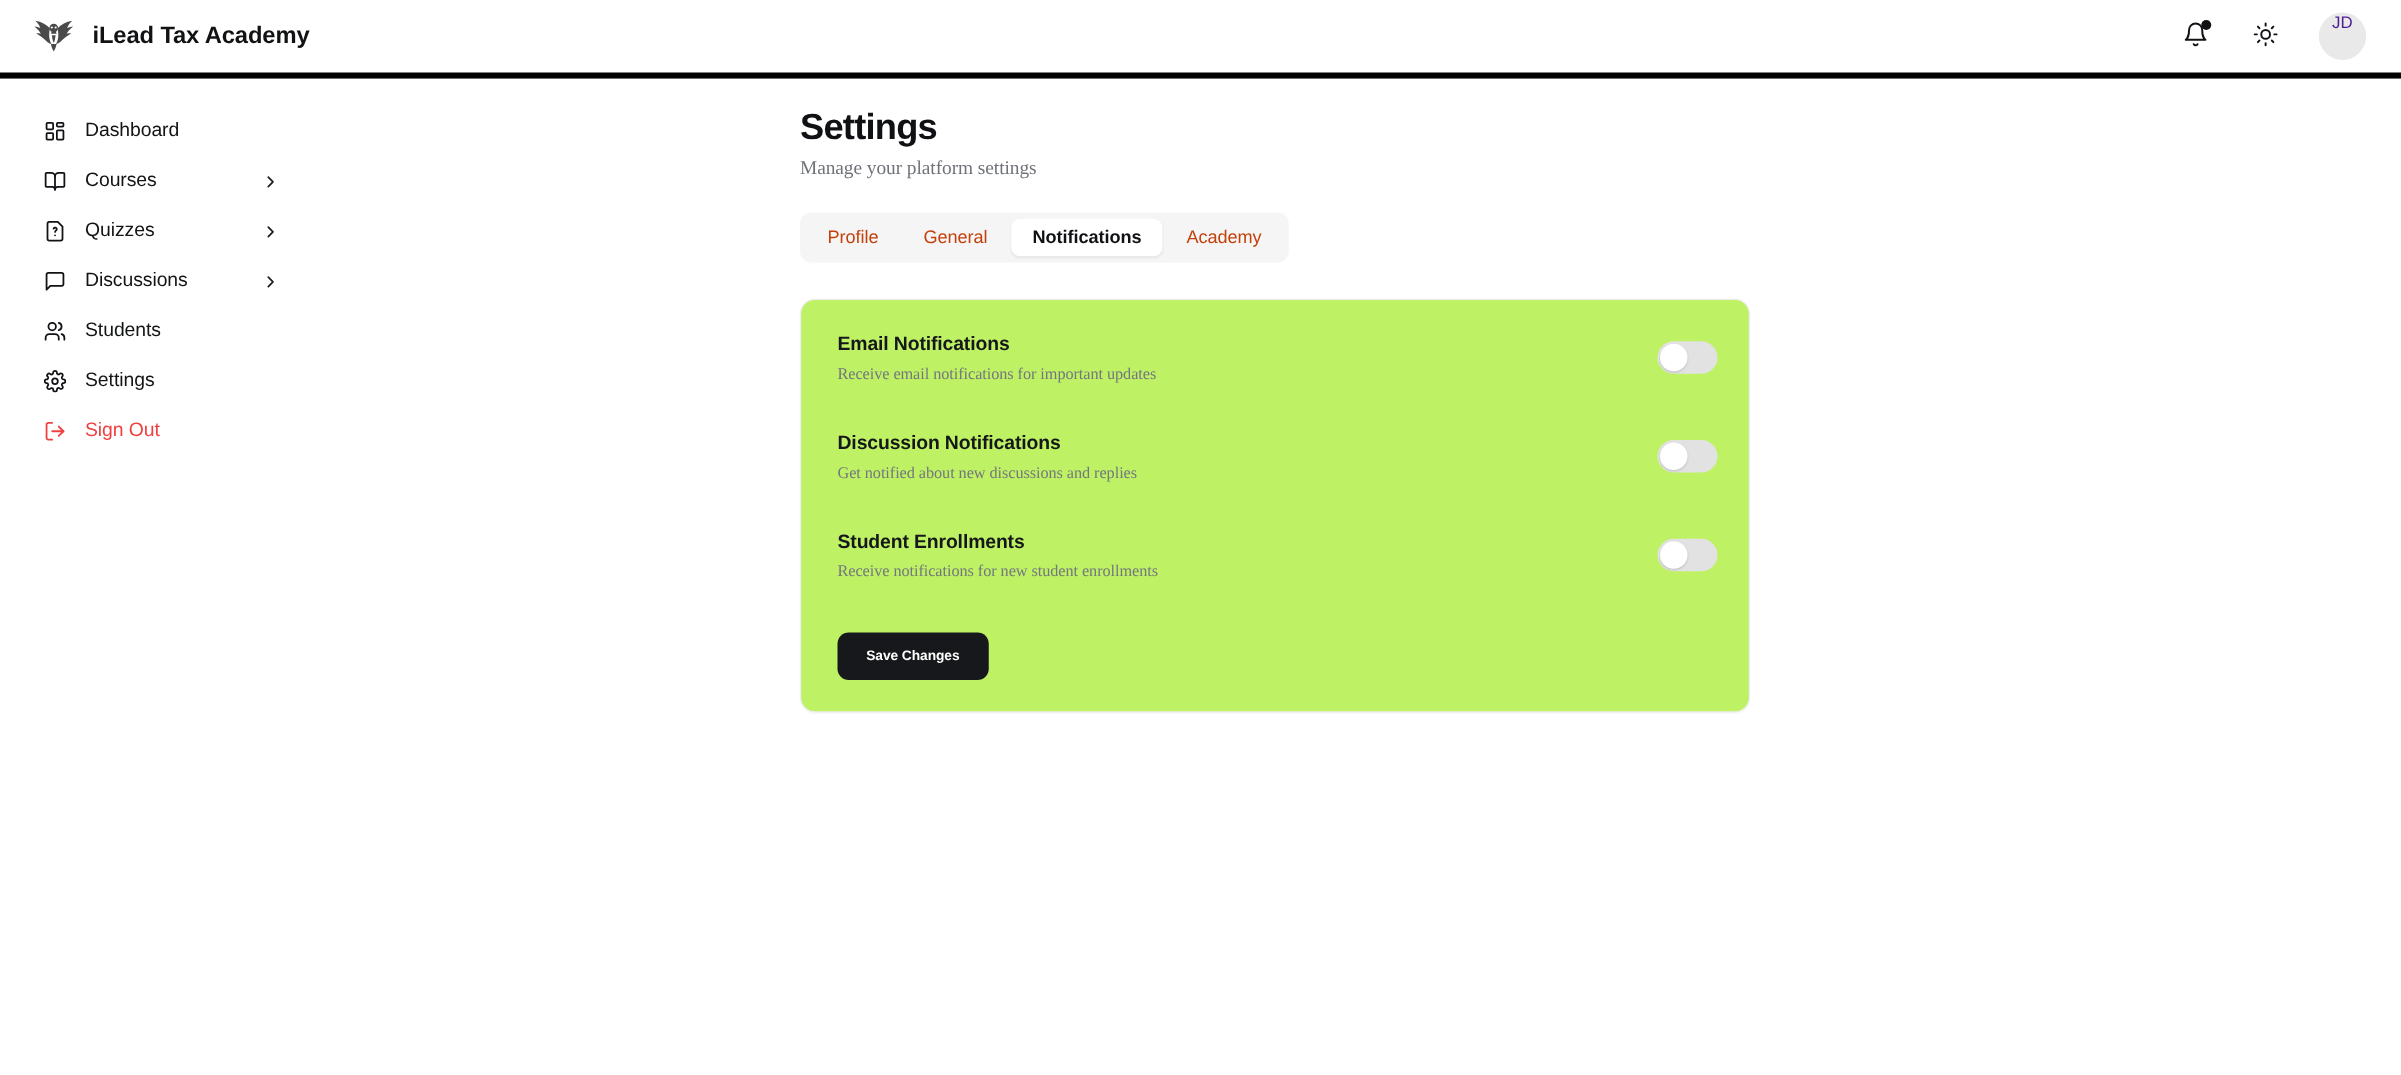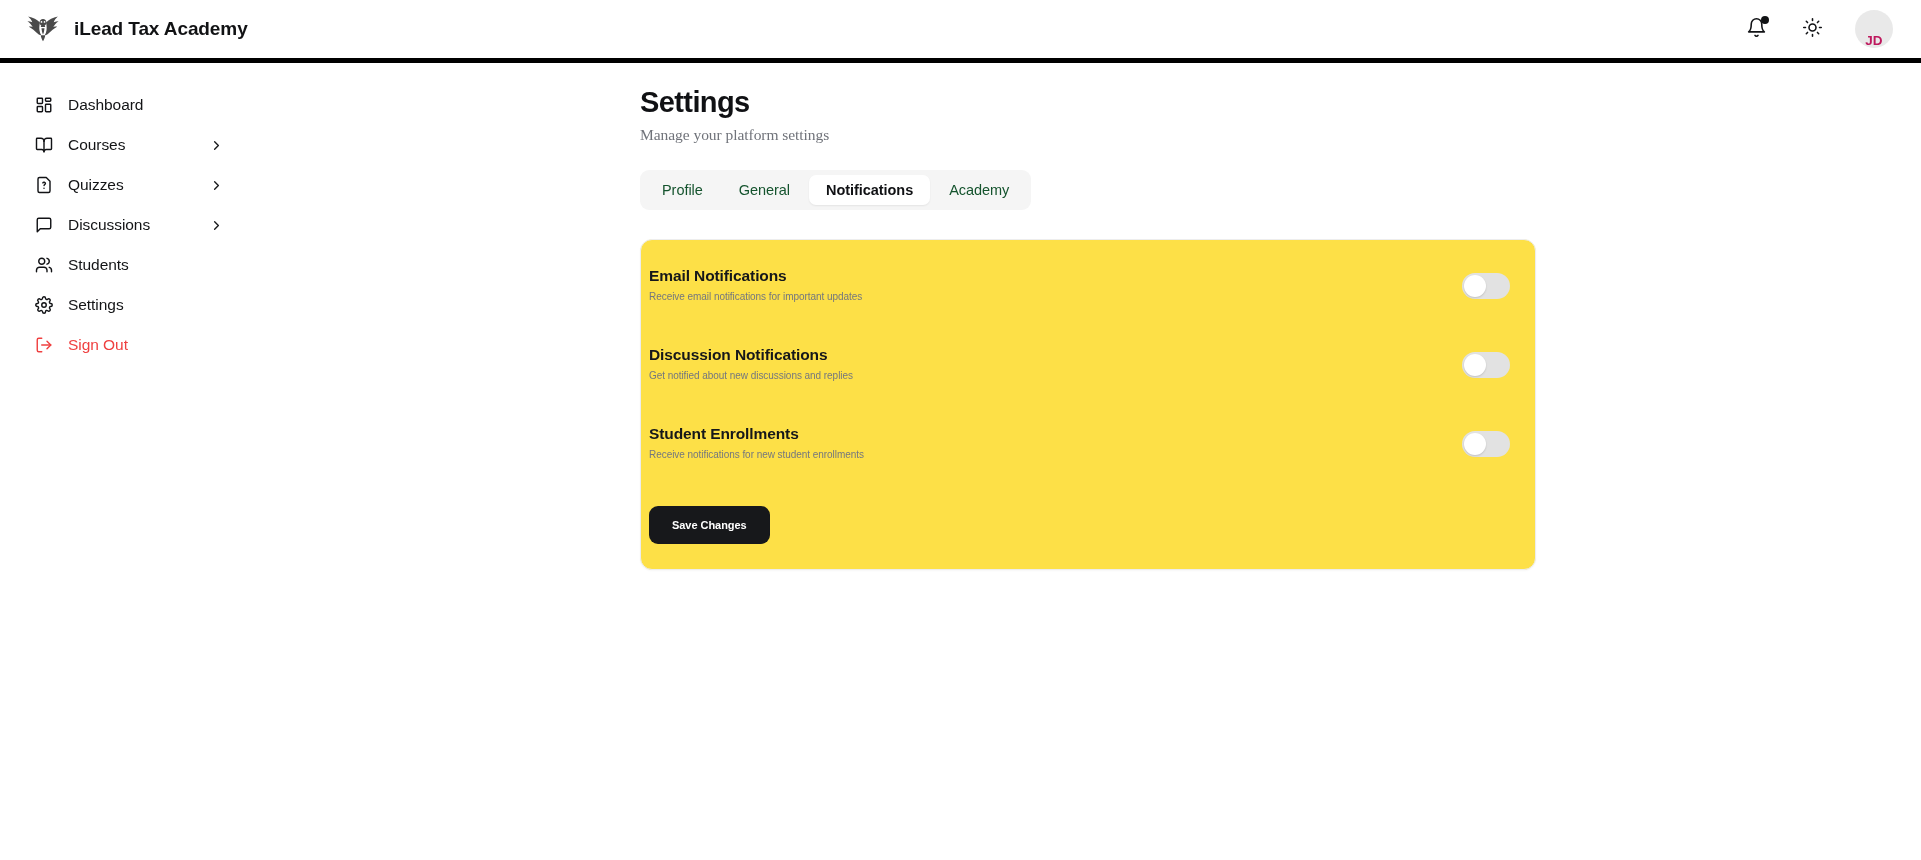--- a/index.html
+++ b/index.html
@@ -22,22 +22,22 @@
   }
   .brand { display: flex; align-items: center; gap: 12px; padding-left: 2px; }
   .brand-logo { width: 38px; height: 34px; display: block; flex: none; }
   .brand-name { font-size: 19px; font-weight: 600; color: #111214; letter-spacing: -0.1px; }
 
   .top-actions { display: flex; align-items: center; gap: 30px; padding-right: 6px; }
   .icon-btn { position: relative; width: 26px; height: 26px; display: flex; align-items: center; justify-content: center; cursor: pointer; background: none; border: none; }
   .bell-dot { position: absolute; top: 0px; right: 0px; width: 8px; height: 8px; border-radius: 50%; background: #111214; }
   .avatar {
     width: 38px; height: 38px; border-radius: 50%; background: #e9e9e9;
-    display: flex; align-items: flex-end; justify-content: center;
-    font-size: 13.5px; font-weight: 700; color: #be185d; cursor: pointer;
+    display: flex; align-items: flex-start; justify-content: center;
+    font-size: 13.5px; font-weight: 400; color: #4c1d95; cursor: pointer;
     letter-spacing: 0.2px;
   }
 
   
   .sidebar {
     position: absolute; top: 63px; left: 0; width: 252px; height: 797px;
     padding: 22px 16px 0 16px; background: #fff;
   }
   .nav-item {
     display: flex; align-items: center; height: 40px; padding: 0 12px 0 18px;
@@ -56,39 +56,39 @@
   .page-head { padding: 23px 0 0 388px; }
   .page-title { font-size: 29px; font-weight: 700; color: #101114; letter-spacing: -0.6px; line-height: 1.15; }
   .page-sub { margin-top: 7px; font-size: 15.5px; color: #70737a; letter-spacing: -0.05px; font-family: Liberation Serif, serif; }
 
   .tabs {
     margin: 26px 0 0 388px;
     display: inline-flex; align-items: center;
     background: #f5f5f5; border-radius: 9px; padding: 5px; gap: 2px;
   }
   .tab {
-    font-size: 14.5px; font-weight: 500; color: #14532d;
+    font-size: 14.5px; font-weight: 500; color: #c2410c;
     padding: 7px 17px; border-radius: 7px; cursor: pointer; border: none;
     background: transparent; font-family: inherit; letter-spacing: -0.05px; white-space: nowrap;
   }
   .tab.active { background: #ffffff; color: #101114; font-weight: 700; box-shadow: 0 1px 2px rgba(0,0,0,0.07); }
 
   .card {
-    margin: 29px 0 0 388px; width: 896px;
-    background: #fde047; border: 1px solid #ededed; border-radius: 12px;
+    margin: 29px 0 0 388px; width: 760px;
+    background: #bef264; border: 1px solid #ededed; border-radius: 12px;
     box-shadow: 0 1px 2px rgba(16,17,20,0.035);
-    padding: 27px 25px 25px 8px;
+    padding: 27px 25px 25px 29px;
   }
   .setting-row {
     display: flex; align-items: flex-start; justify-content: space-between;
     padding: 0 0 0 0; margin-bottom: 33px; min-height: 46px;
   }
   .setting-texts { padding-top: 0px; }
   .setting-title { font-size: 15.5px; font-weight: 600; color: #15171a; letter-spacing: -0.1px; }
-  .setting-desc { margin-top: 6px; font-size: 10px; color: #74777e; letter-spacing: -0.05px; }
+  .setting-desc { margin-top: 6px; font-size: 13px; color: #74777e; letter-spacing: -0.05px; font-family: Liberation Serif, serif; }
 
   .toggle {
     flex: none; width: 48px; height: 26px; border-radius: 13px;
     background: #e2e2e2; position: relative; cursor: pointer; margin-top: 6px;
     border: none; padding: 0;
   }
   .toggle .knob {
     position: absolute; top: 2px; left: 2px; width: 22px; height: 22px;
     border-radius: 50%; background: #ffffff; box-shadow: 0 1px 2px rgba(0,0,0,0.15);
     transition: left .15s ease;

